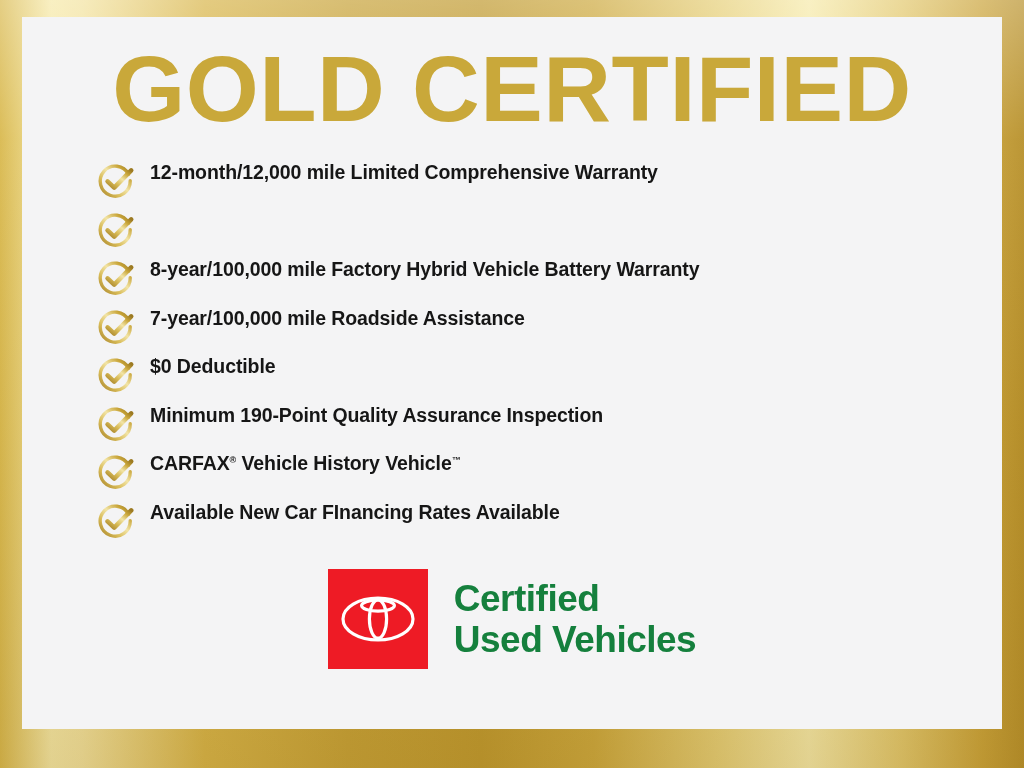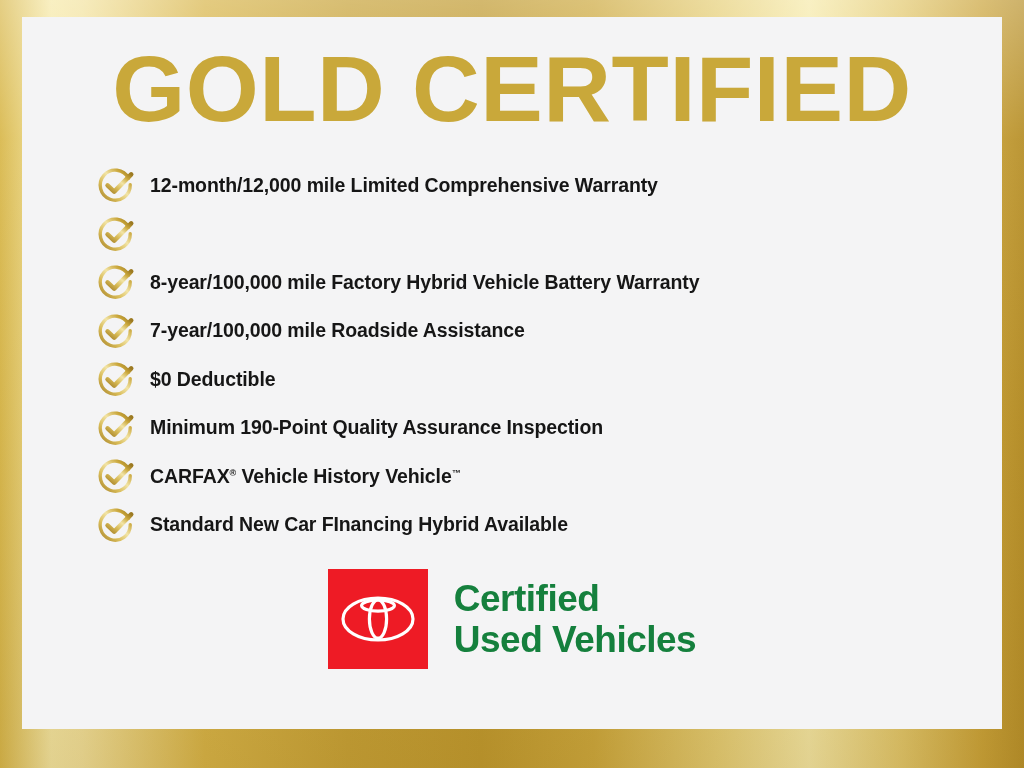--- a/index.html
+++ b/index.html
@@ -77,21 +77,21 @@
 
   
   .benefits {
     position: absolute;
     left: 74px;
     top: 144px;
     width: 880px;
   }
   .benefit-row {
     display: flex;
-    align-items: center;
+    align-items: flex-start;
     height: 48.5px;
   }
   .check-icon {
     flex: 0 0 auto;
     width: 40px;
     height: 40px;
     margin-right: 14px;
     display: block;
   }
   .benefit-text {
@@ -243,21 +243,21 @@
         </span>
       </div>
 
       <div class="benefit-row">
         <span>
           <svg class="check-icon" viewBox="0 0 40 40" aria-hidden="true">
             <path d="M32.5 13.2 A15 15 0 1 0 34.2 19.8" fill="none" stroke="url(#g1)" stroke-width="3.4" stroke-linecap="round"></path>
             <path d="M11.6 20.4 L18.2 26.6 L35.2 9.4" fill="none" stroke="url(#g1)" stroke-width="4.6" stroke-linecap="round" stroke-linejoin="round"></path>
           </svg>
         </span>
-        <span class="benefit-text">Standard New Car FInancing Hybrid Available</span>
+        <span class="benefit-text">Available New Car FInancing Rates Available</span>
       </div>
 
     </div>
 
     <div class="logo-lockup">
       <div class="toyota-mark">
         <svg width="76" height="54" viewBox="0 0 76 54" aria-hidden="true">
           <g fill="none" stroke="#ffffff" stroke-width="3.2">
             <ellipse cx="38" cy="27" rx="35" ry="21"></ellipse>
             <ellipse cx="38" cy="27" rx="8.6" ry="19.2"></ellipse>

